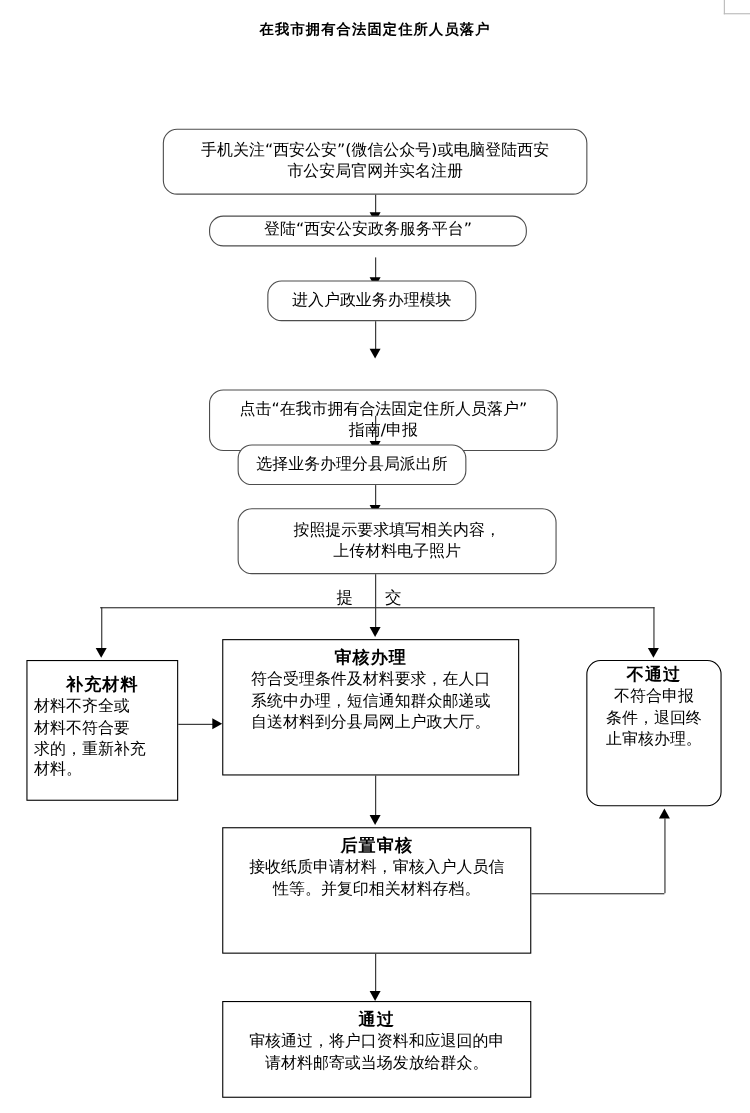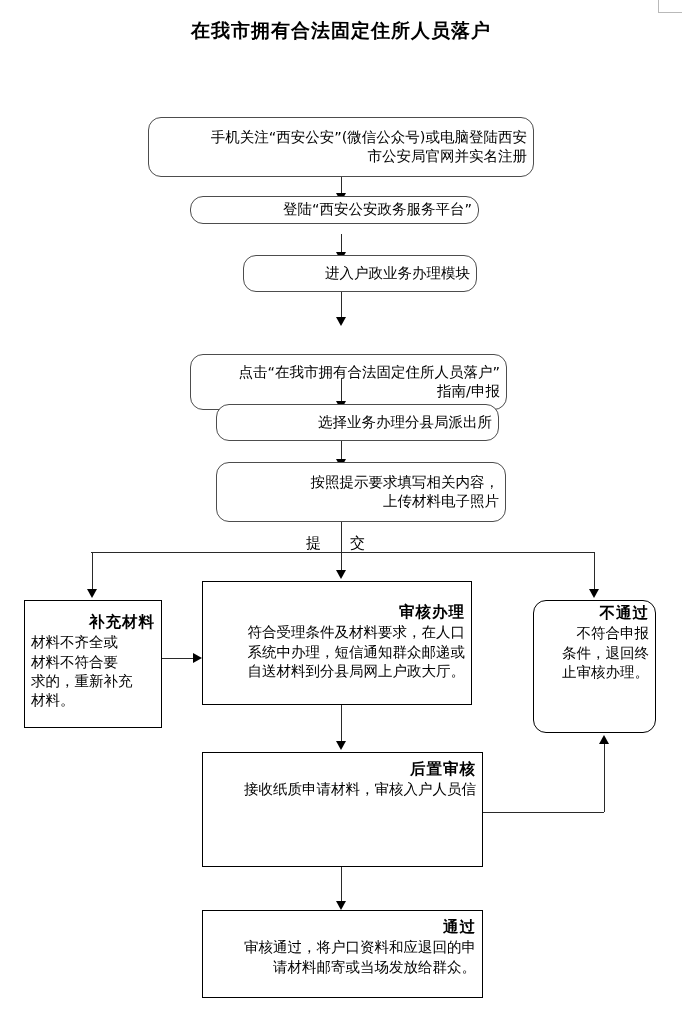--- a/index.html
+++ b/index.html
@@ -11,29 +11,29 @@
     -webkit-font-smoothing:none;
   }
   #stage{position:absolute;left:0;top:0;width:682px;height:1012px;}
 
   
   .crop-mark{position:absolute;border-color:#b9b9b9;border-style:solid;}
 
   
   .title{
     position:absolute;text-align:center;white-space:nowrap;
-    font-size:19px;font-weight:700;letter-spacing:1px;
+    font-size:13px;font-weight:700;letter-spacing:1px;
     font-family:"DejaVu Sans","Liberation Sans",sans-serif;
   }
 
   
   .node{
     position:absolute;box-sizing:border-box;
     border:1.4px solid #4d4d4d;background:#fff;
-    display:flex;flex-direction:column;align-items:flex-end;justify-content:center;
+    display:flex;flex-direction:column;align-items:center;justify-content:center;
     text-align:center;line-height:1.32;
     font-size:14.5px;
     padding:2px 6px;
   }
   .node.sq{border-color:#000;border-width:1.6px;}
   .node.rnd{border-radius:13px;}
   .node .hd{
     font-weight:700;font-size:15.5px;letter-spacing:1px;margin-bottom:1px;
   }
   .node .bd{font-size:14.5px;line-height:1.33;}
@@ -76,34 +76,34 @@
   </div>
   <div class="vline" style="left:341px;top:177px;height:18px;"></div>
   <div class="arrow-d" style="left:336px;top:193px;"></div>
 
   <div class="node rnd" style="left:190px;top:196px;width:289px;height:28px;">
     <div class="bd">登陆“西安公安政务服务平台”</div>
   </div>
   <div class="vline" style="left:341px;top:234px;height:20px;"></div>
   <div class="arrow-d" style="left:336px;top:252px;"></div>
 
-  <div class="node rnd" style="left:243px;top:255px;width:234px;height:37px;">
+  <div class="node rnd" style="left:243px;top:255px;width:190px;height:37px;">
     <div class="bd">进入户政业务办理模块</div>
   </div>
   <div class="vline" style="left:341px;top:292px;height:27px;"></div>
   <div class="arrow-d" style="left:336px;top:317px;"></div>
 
   <div class="node rnd" style="left:190px;top:322px;width:317px;height:56px;margin-top:32px;">
     <div class="bd">点击“在我市拥有合法固定住所人员落户”</div>
     <div class="bd">指南/申报</div>
   </div>
   <div class="vline" style="left:341px;top:378px;height:25px;"></div>
   <div class="arrow-d" style="left:336px;top:401px;"></div>
 
-  <div class="node rnd" style="left:216px;top:404px;width:283px;height:37px;">
+  <div class="node rnd" style="left:216px;top:404px;width:208px;height:37px;">
     <div class="bd">选择业务办理分县局派出所</div>
   </div>
   <div class="vline" style="left:341px;top:441px;height:20px;"></div>
   <div class="arrow-d" style="left:336px;top:459px;"></div>
 
   <div class="node rnd" style="left:216px;top:462px;width:290px;height:60px;">
     <div class="bd">按照提示要求填写相关内容，</div>
     <div class="bd">上传材料电子照片</div>
   </div>
 
@@ -126,40 +126,41 @@
     <div class="hd">补充材料</div>
     <div class="bd">材料不齐全或</div>
     <div class="bd">材料不符合要</div>
     <div class="bd">求的，重新补充</div>
     <div class="bd">材料。</div>
   </div>
 
   <div class="hline" style="left:162px;top:658px;width:32px;"></div>
   <div class="arrow-r" style="left:193px;top:653px;"></div>
 
-  <div class="node sq" style="left:202px;top:581px;width:270px;height:124px;justify-content:flex-start;padding-top:20px;">
+  <div class="node sq" style="left:202px;top:581px;width:270px;height:124px;justify-content:flex-start;padding-top:6px;">
     <div class="hd">审核办理</div>
     <div class="bd">符合受理条件及材料要求，在人口</div>
     <div class="bd">系统中办理，短信通知群众邮递或</div>
     <div class="bd">自送材料到分县局网上户政大厅。</div>
   </div>
 
   <div class="node rnd" style="left:533px;top:600px;width:123px;height:133px;justify-content:flex-start;border-color:#000;">
     <div class="hd">不通过</div>
     <div class="bd">不符合申报</div>
     <div class="bd">条件，退回终</div>
     <div class="bd">止审核办理。</div>
   </div>
 
   <div class="vline" style="left:341px;top:705px;height:38px;"></div>
   <div class="arrow-d" style="left:336px;top:741px;"></div>
 
   <div class="node sq" style="left:202px;top:752px;width:281px;height:115px;justify-content:flex-start;padding-top:6px;">
     <div class="hd">后置审核</div>
     <div class="bd">接收纸质申请材料，审核入户人员信</div>
+    <div class="bd">性等。并复印相关材料存档。</div>
   </div>
 
   <div class="hline" style="left:483px;top:812px;width:121px;"></div>
   <div class="vline" style="left:604px;top:744px;height:68px;"></div>
   <div class="arrow-u" style="left:599px;top:735px;"></div>
 
   <div class="vline" style="left:341px;top:867px;height:36px;"></div>
   <div class="arrow-d" style="left:336px;top:901px;"></div>
 
   <div class="node sq" style="left:202px;top:910px;width:281px;height:88px;justify-content:flex-start;padding-top:6px;">

